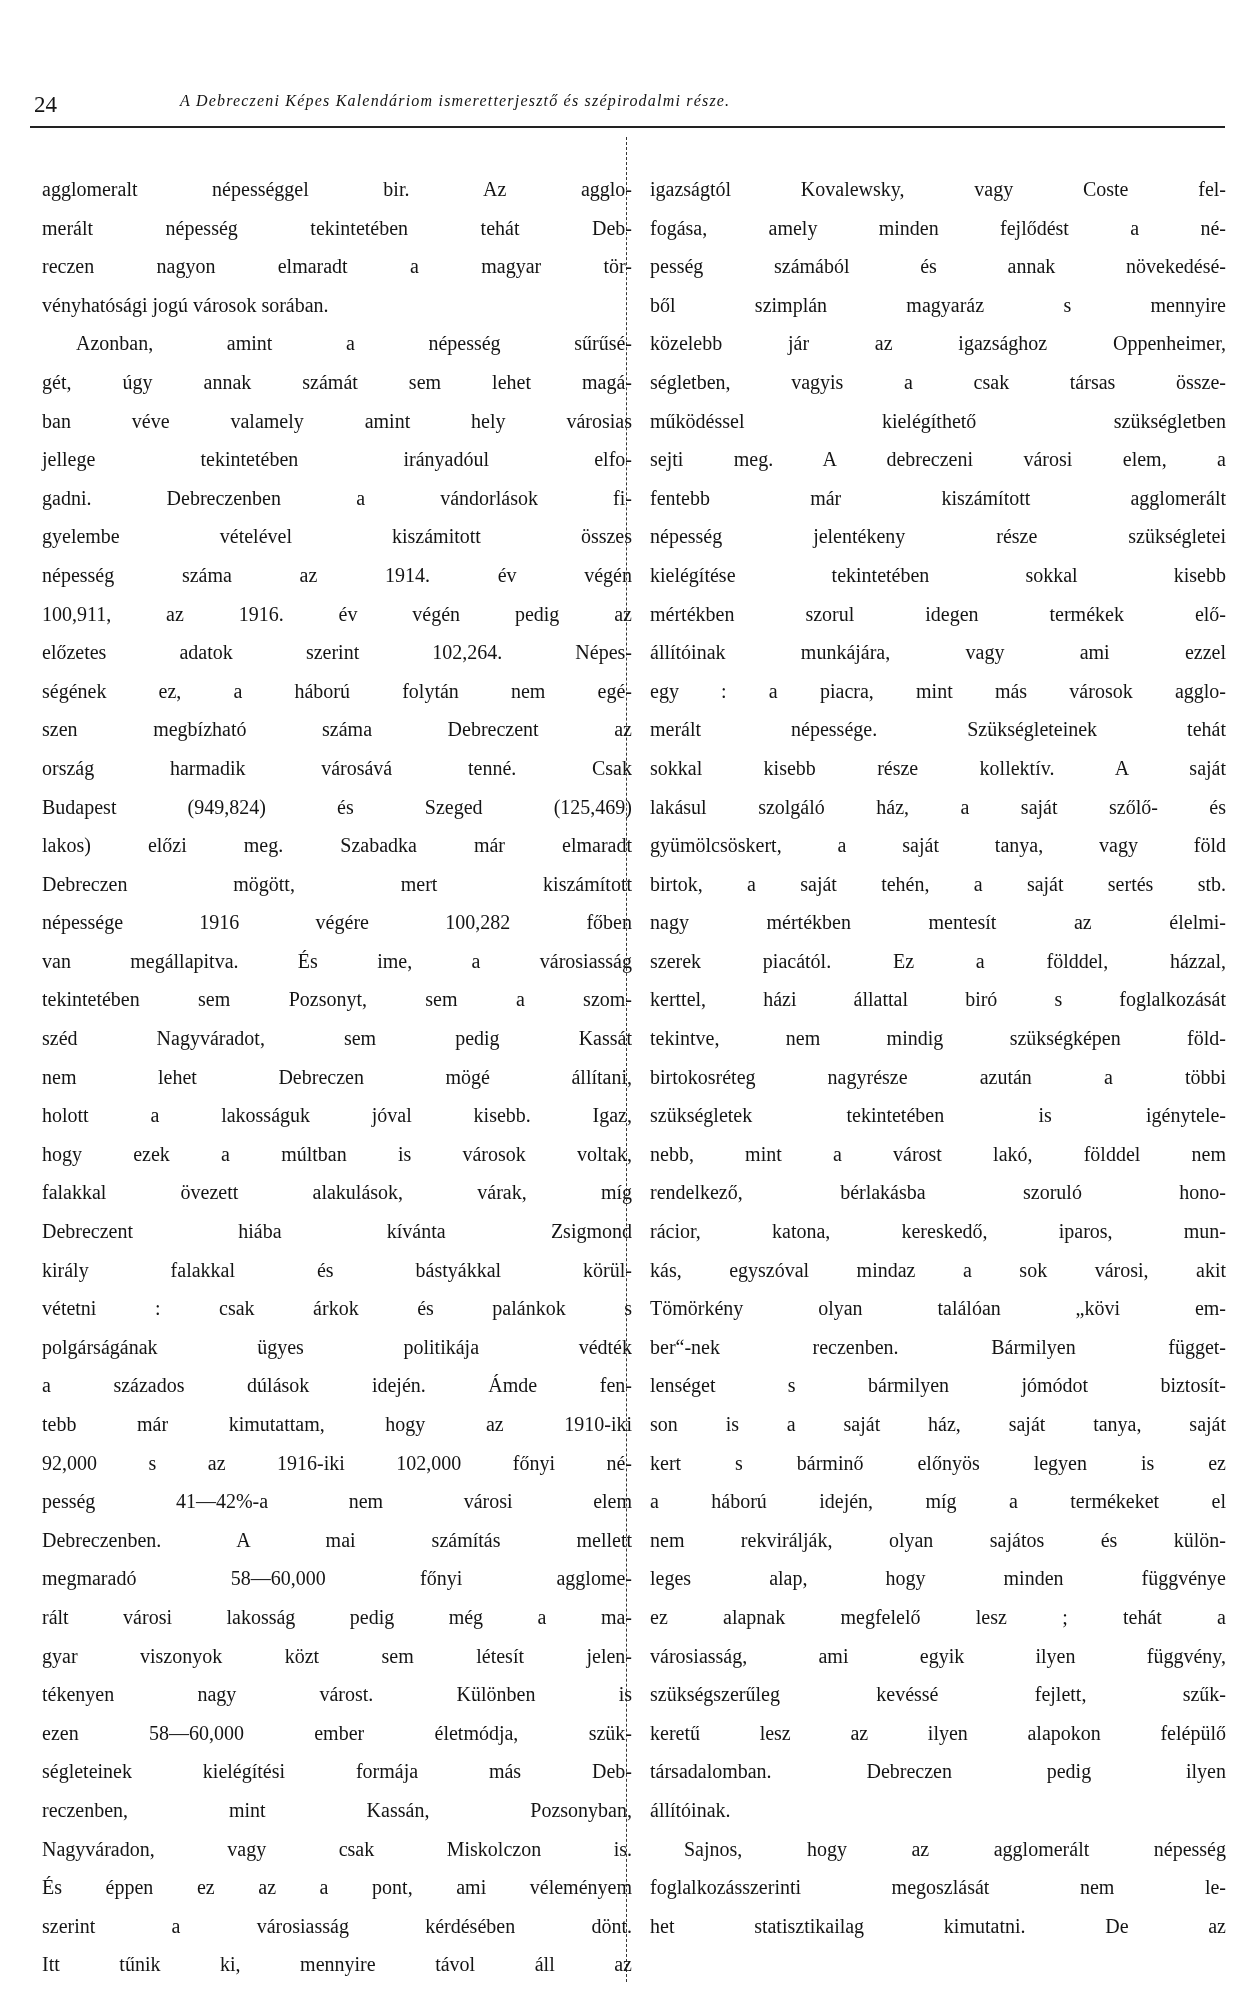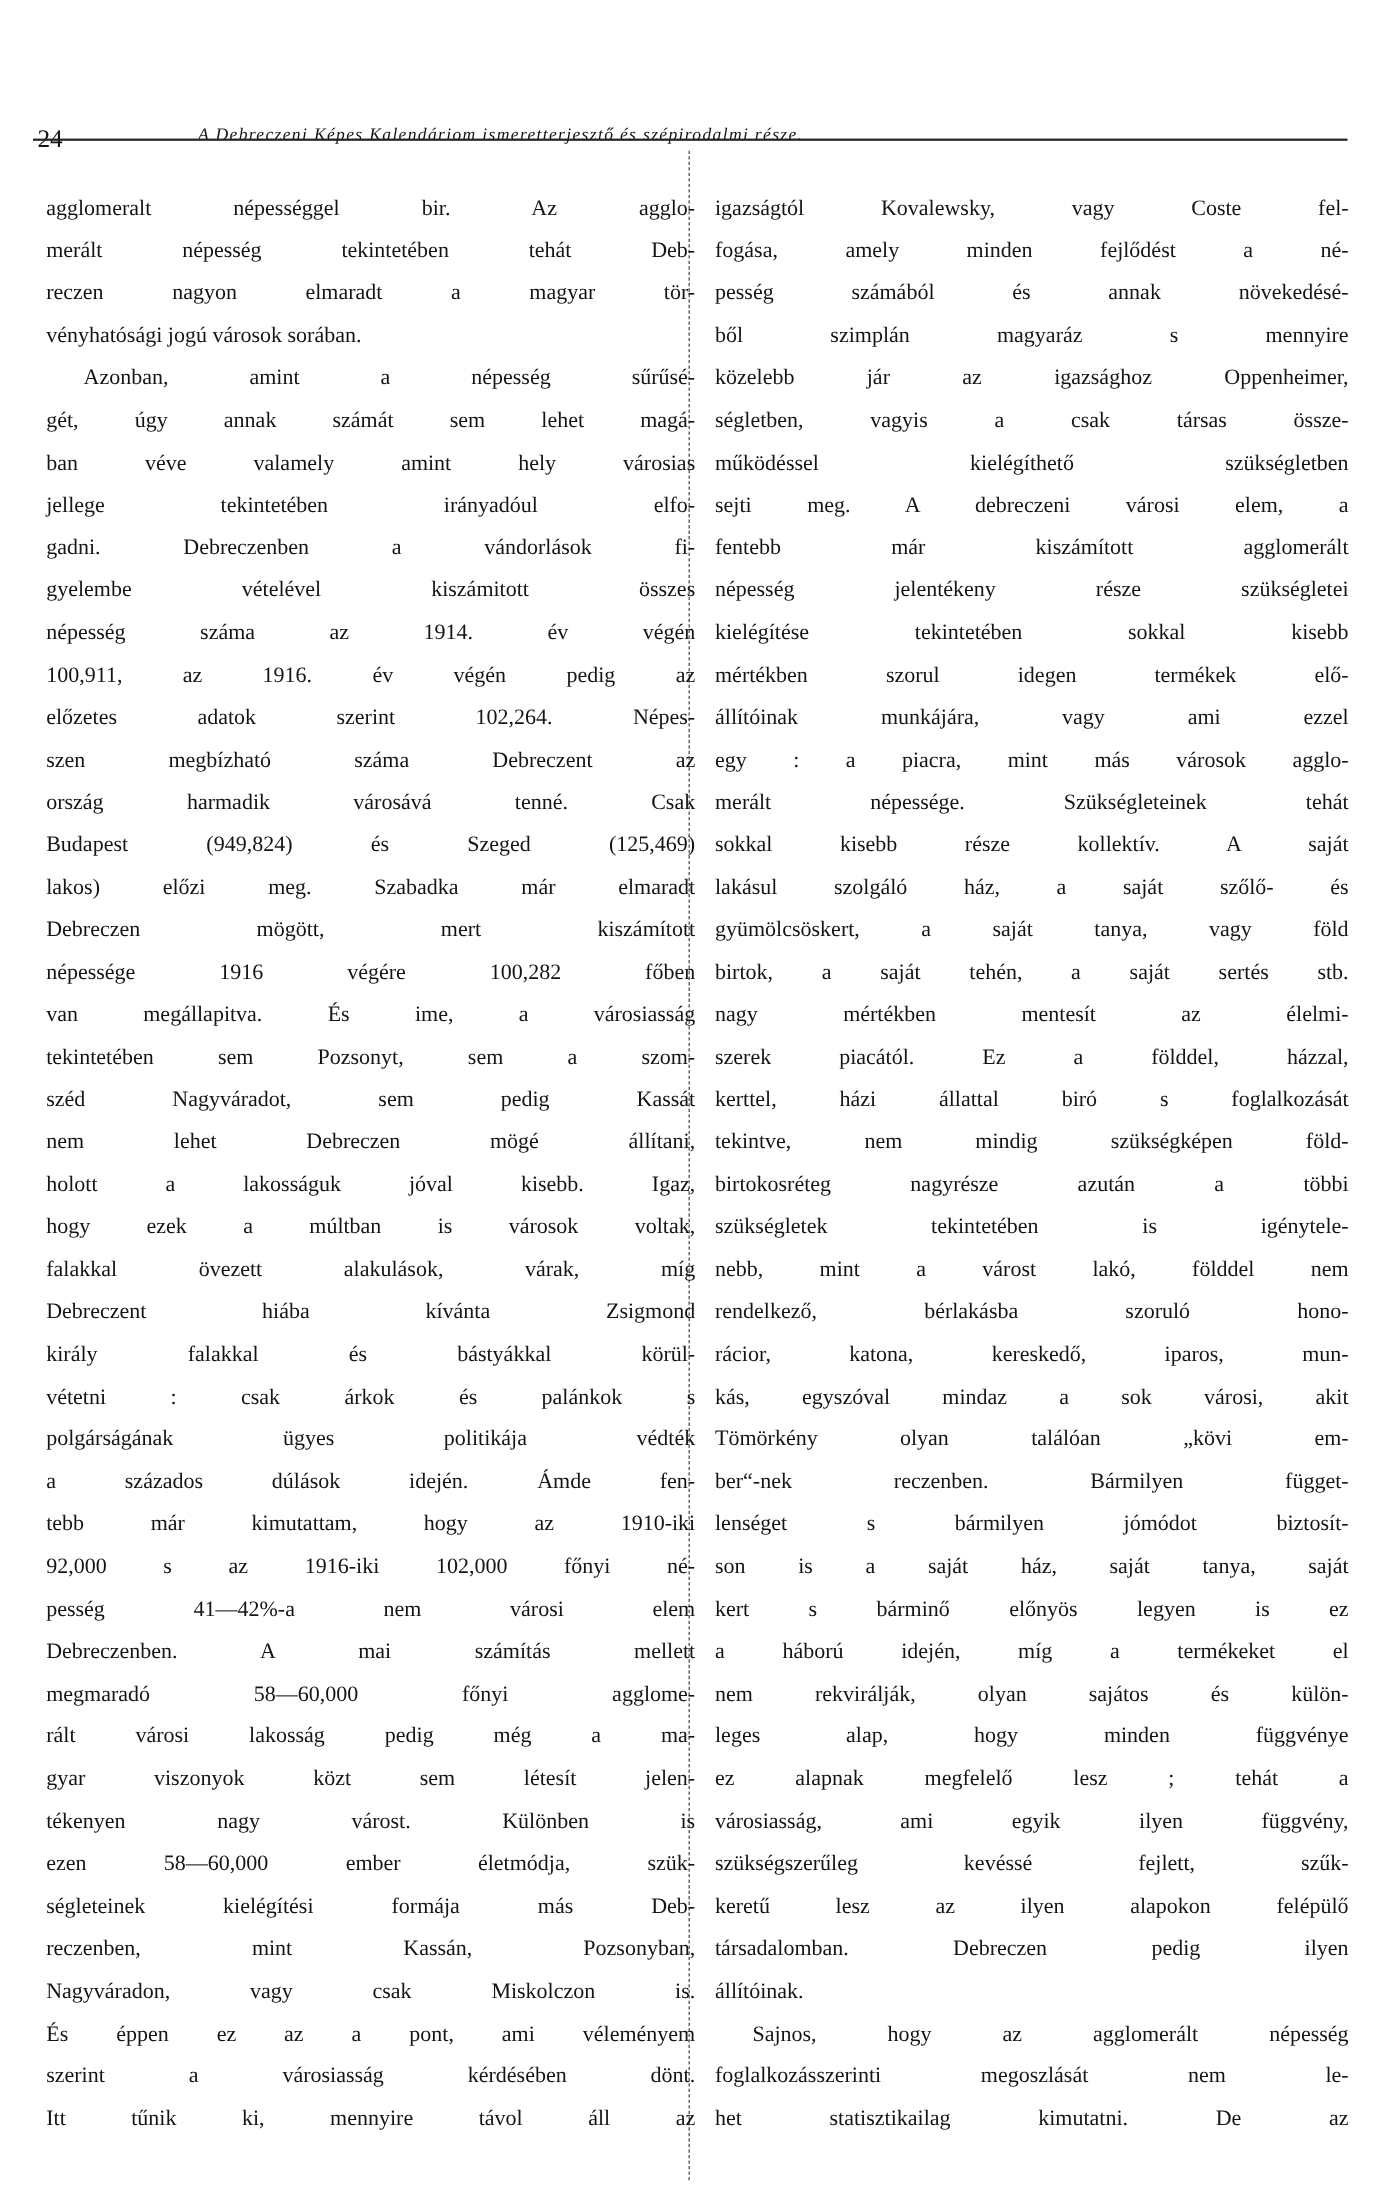--- a/index.html
+++ b/index.html
@@ -2,21 +2,21 @@
 <html><head>
 <meta charset="utf-8">
 <style>
   html, body { margin: 0; padding: 0; background: #ffffff; }
   body {
     width: 1259px; height: 2000px; position: relative; overflow: hidden;
     font-family: "DejaVu Serif", "Liberation Serif", serif;
     color: #141414;
   }
   .header {
-    position: absolute; left: 30px; top: 92px; width: 1200px; height: 34px; margin-top: 22px;
+    position: absolute; left: 30px; top: 92px; width: 1200px; height: 34px;
   }
   .page-num {
     position: absolute; left: 4px; top: 0; font-size: 23px;
     font-family: "Liberation Serif", serif;
   }
   .running-title {
     position: absolute; left: 150px; top: 0; font-size: 16px; font-style: italic;
     letter-spacing: 1.2px; font-family: "Liberation Serif", serif;
   }
   .header-rule {
@@ -58,20 +58,21 @@
     <span class="line last">vényhatósági jogú városok sorában.</span>
     <span class="line indent">Azonban, amint a népesség sűrűsé-</span>
     <span class="line">gét, úgy annak számát sem lehet magá-</span>
     <span class="line">ban véve valamely amint hely városias</span>
     <span class="line">jellege tekintetében irányadóul elfo-</span>
     <span class="line">gadni. Debreczenben a vándorlások fi-</span>
     <span class="line">gyelembe vételével kiszámitott összes</span>
     <span class="line">népesség száma az 1914. év végén</span>
     <span class="line">100,911, az 1916. év végén pedig az</span>
     <span class="line">előzetes adatok szerint 102,264. Népes-</span>
+    <span class="line">ségének ez, a háború folytán nem egé-</span>
     <span class="line">szen megbízható száma Debreczent az</span>
     <span class="line">ország harmadik városává tenné. Csak</span>
     <span class="line">Budapest (949,824) és Szeged (125,469)</span>
     <span class="line">lakos) előzi meg. Szabadka már elmaradt</span>
     <span class="line">Debreczen mögött, mert kiszámított</span>
     <span class="line">népessége 1916 végére 100,282 főben</span>
     <span class="line">van megállapitva. És ime, a városiasság</span>
     <span class="line">tekintetében sem Pozsonyt, sem a szom-</span>
     <span class="line">széd Nagyváradot, sem pedig Kassát</span>
     <span class="line">nem lehet Debreczen mögé állítani,</span>

